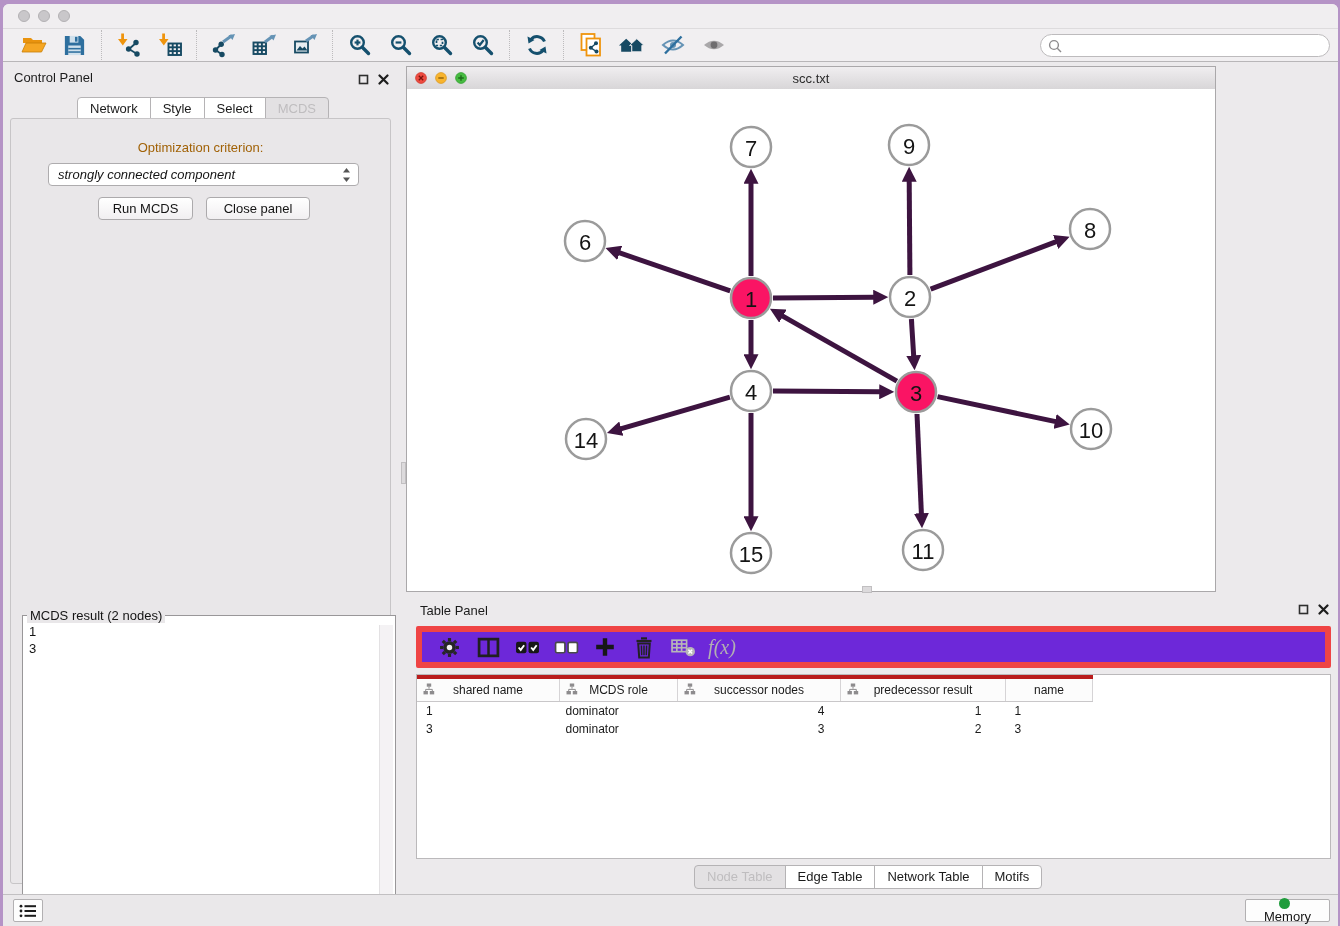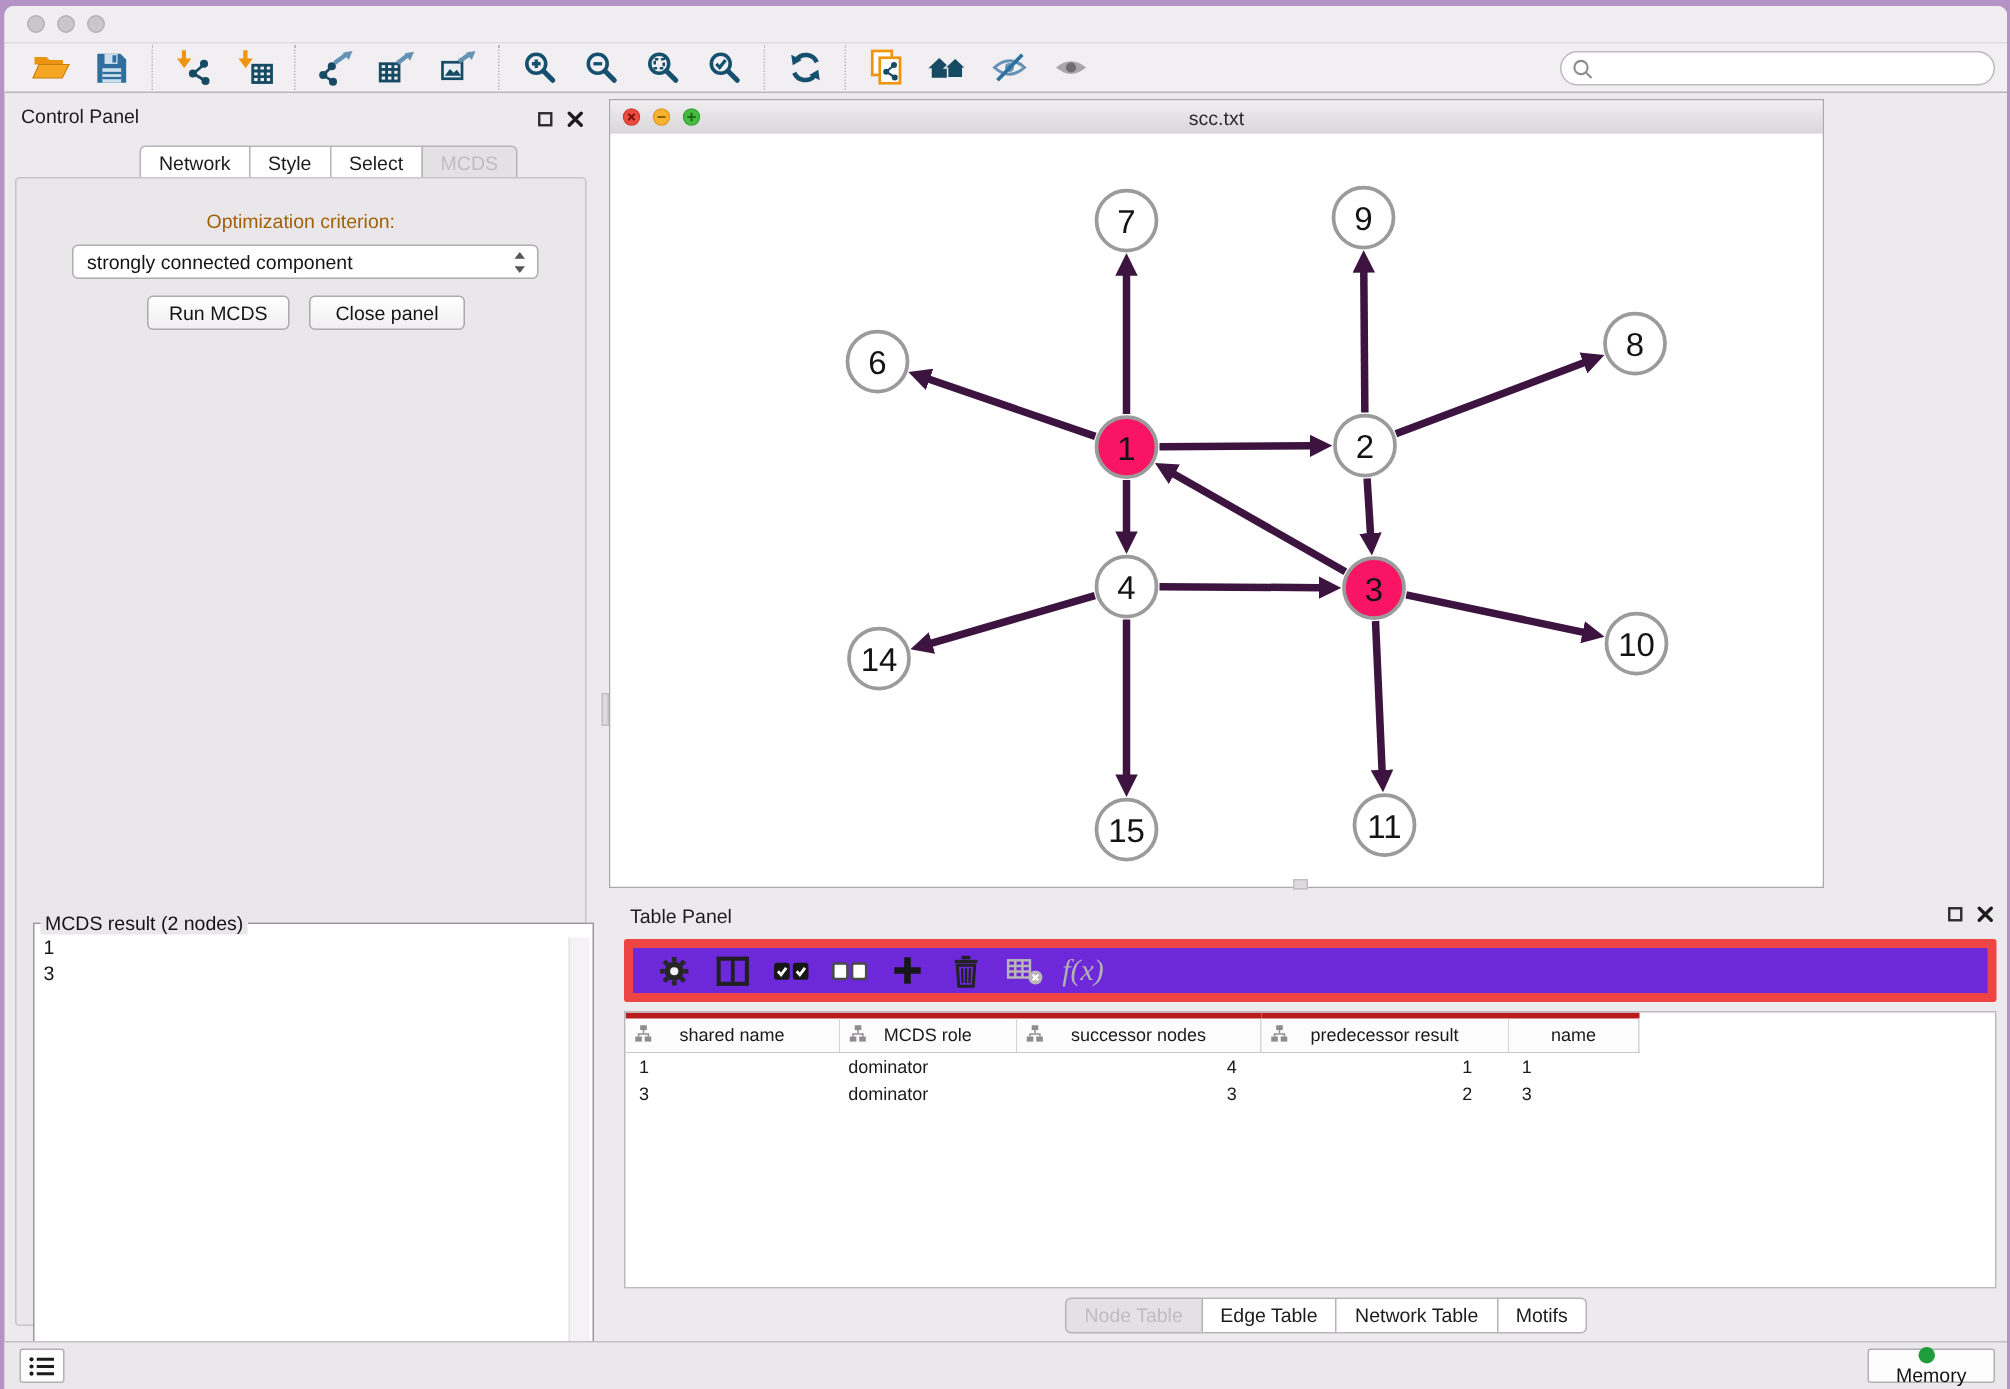--- a/index.html
+++ b/index.html
@@ -32,32 +32,32 @@
   }
   .search-box input{border:none;outline:none;background:transparent;font-size:13px;flex:1;margin-left:5px;font-family:"Liberation Sans",sans-serif;}
   
   .cp-title{left:11px;top:66px;font-size:13px;color:#1c1c1c;}
   .panel-btns{position:absolute;display:flex;gap:9px;align-items:center;}
   .seg-row{position:absolute;display:flex;}
   .seg{
     border:1px solid #b5b3b5;background:#fff;color:#1b1b1b;font-size:13px;
     padding:3px 12px 4px 12px;margin-left:-1px;white-space:nowrap;
   }
-  .seg:first-child{border-radius:4px 0 0 4px;margin-left:16px;}
+  .seg:first-child{border-radius:4px 0 0 4px;margin-left:0;}
   .seg:last-child{border-radius:0 4px 4px 0;}
   .seg.selected{background:#e3e1e3;color:#bfbdbf;}
   .cp-content{
     left:7px;top:114px;width:381px;height:766px;background:#e9e7e9;
     border:1px solid #c7c5c7;border-radius:3px;box-sizing:border-box;
   }
   .opt-label{position:absolute;left:0;right:0;top:21px;text-align:center;font-size:13px;color:#a16207;}
   .dropdown{
     position:absolute;left:37px;top:44px;width:311px;height:23px;background:#fff;
     border:1px solid #aeacae;border-radius:4px;box-sizing:border-box;
-    font-size:13px;color:#141414;display:flex;align-items:center;padding-left:9px;
+    font-size:13px;color:#141414;display:flex;align-items:center;padding-left:9px;font-style:italic;
   }
   .dd-stepper{position:absolute;right:7px;top:3px;}
   .btn{
     position:absolute;height:23px;background:linear-gradient(#ffffff,#f1eff1);
     border:1px solid #acaaac;border-radius:4px;font-size:13px;color:#141414;
     display:flex;align-items:center;justify-content:center;box-sizing:border-box;
   }
   fieldset.result-fs{
     position:absolute;left:11px;top:489px;width:374px;height:386px;margin:0;padding:0;
     border:1px solid #999799;box-sizing:border-box;background:#fff;

